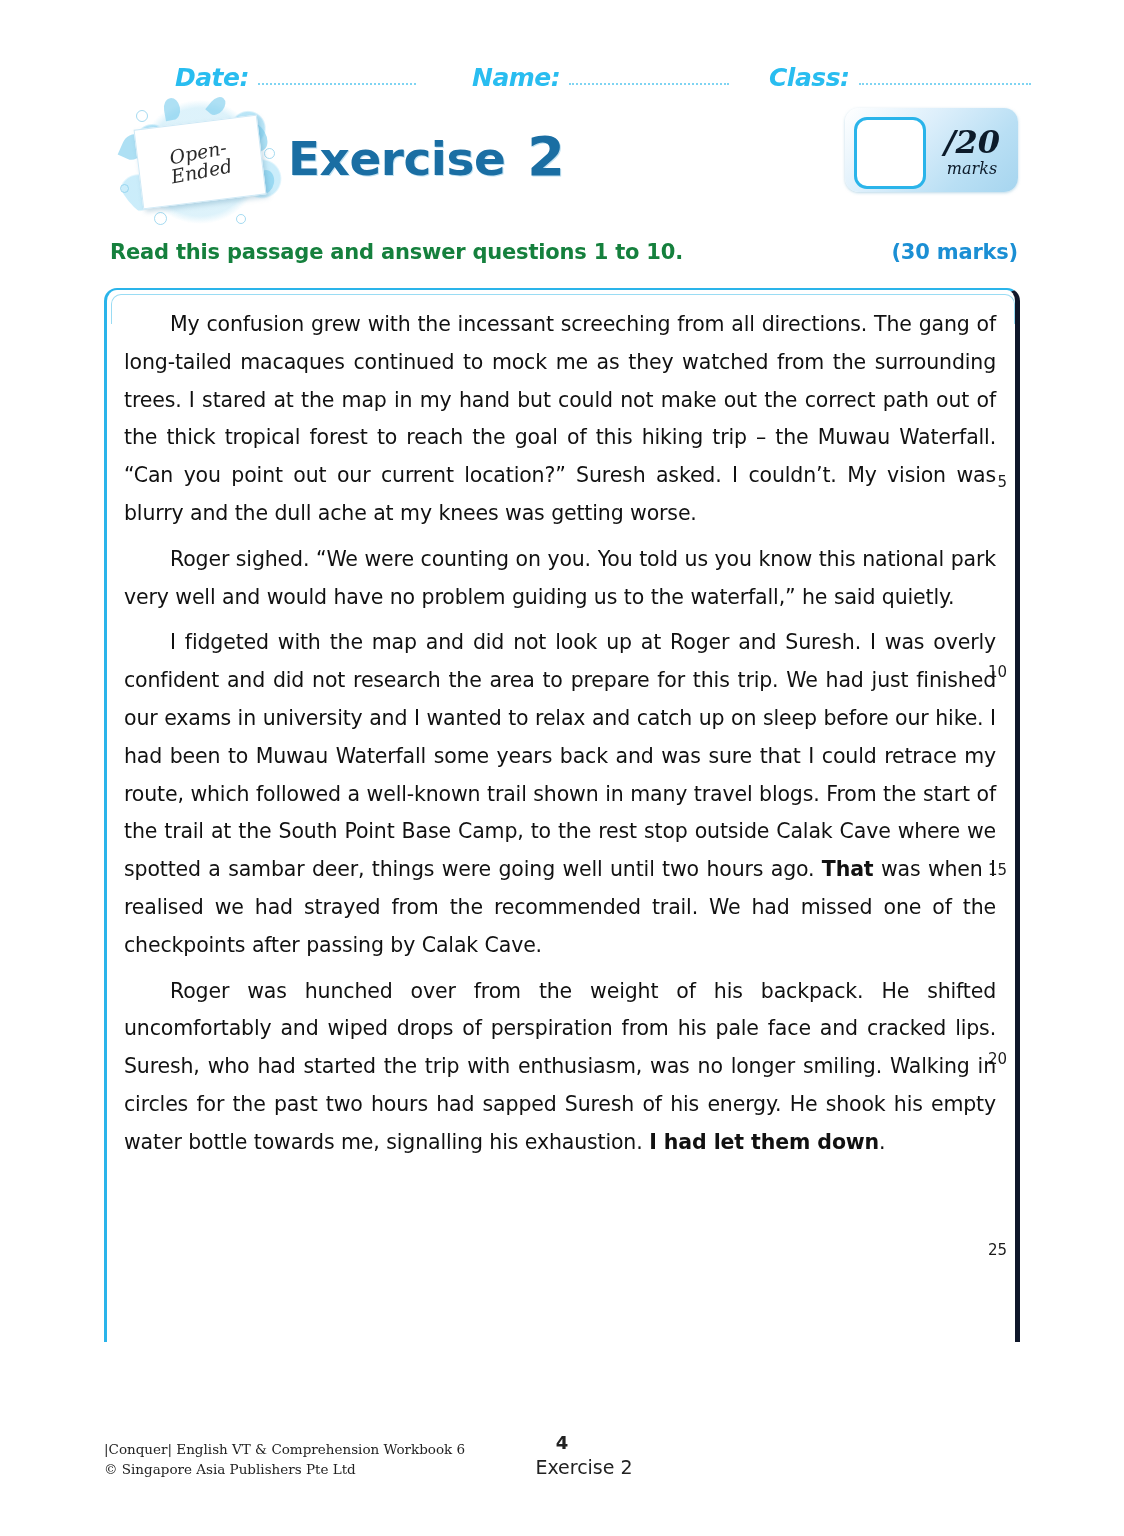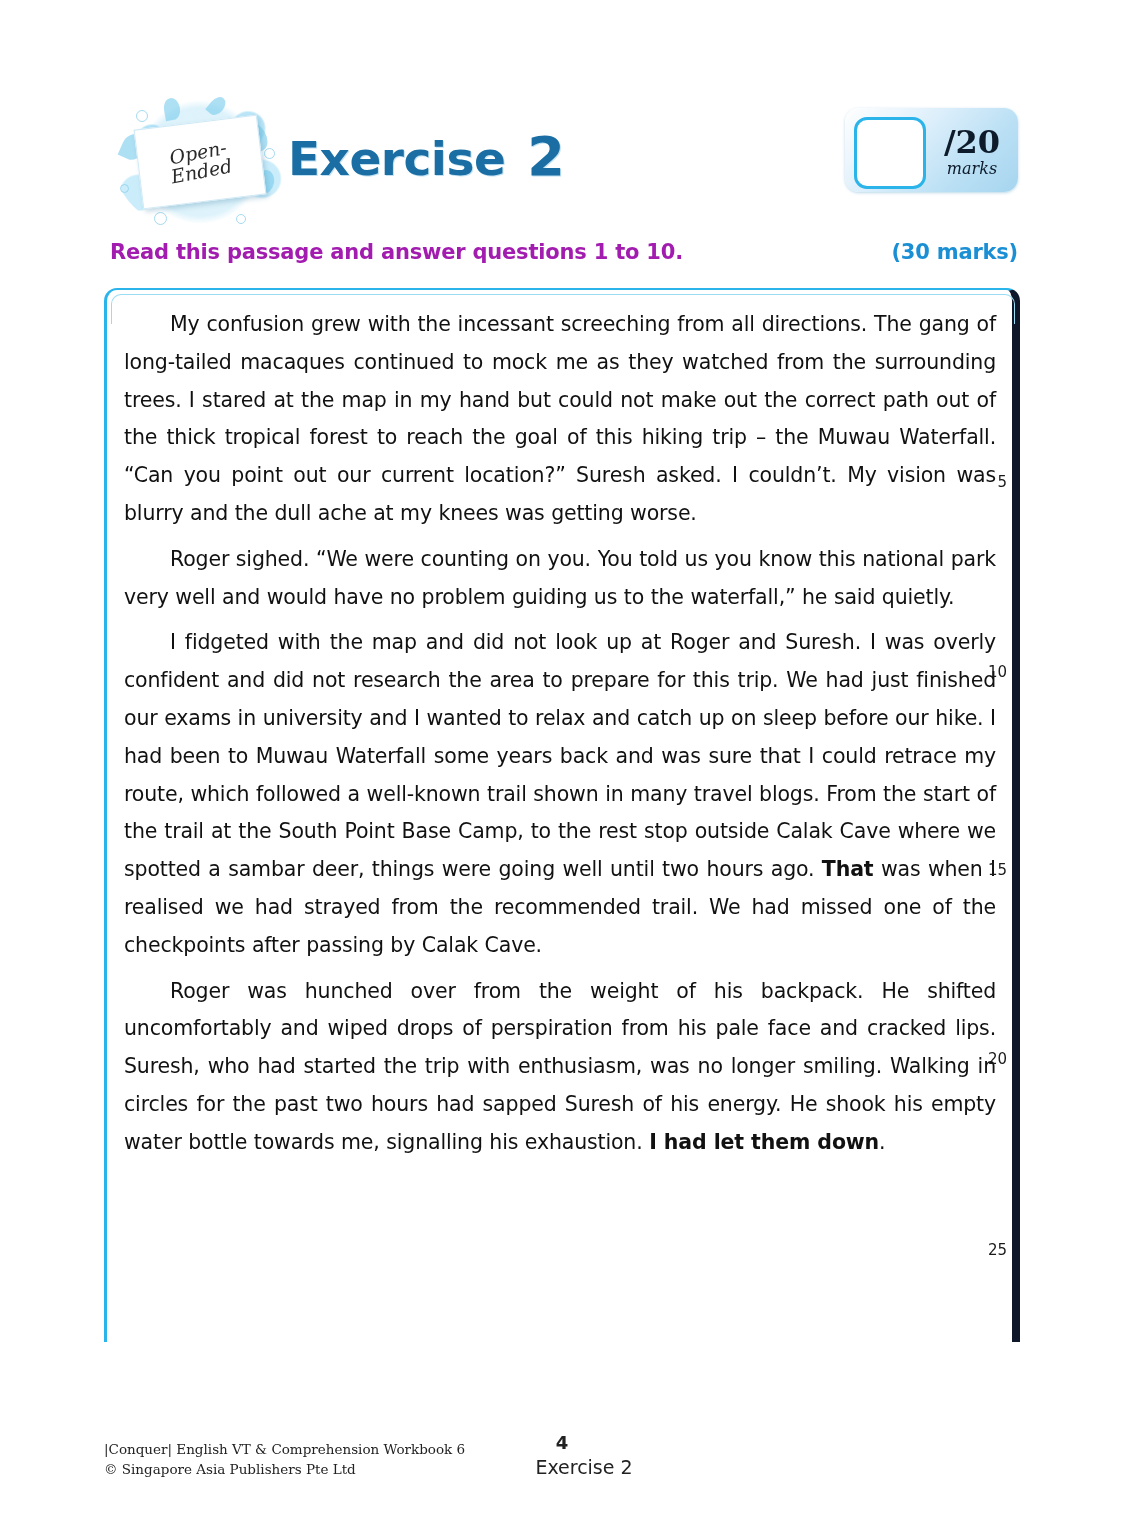--- a/index.html
+++ b/index.html
@@ -180,20 +180,21 @@
     top: 9px;
     width: 82px;
     height: 68px;
     display: flex;
     flex-direction: column;
     align-items: center;
     justify-content: center;
   }
   .marks-total {
     font-family: "DejaVu Serif", serif;
+    font-style: italic;
     font-weight: bold;
     font-size: 32px;
     color: #0d1b2a;
     line-height: 1;
   }
   .marks-word {
     font-family: "DejaVu Serif", serif;
     font-style: italic;
     font-weight: normal;
     font-size: 16px;
@@ -209,40 +210,40 @@
     top: 240px;
     width: 908px;
     display: flex;
     align-items: baseline;
     justify-content: space-between;
   }
   .instruction-text {
     font-family: "DejaVu Sans", sans-serif;
     font-weight: bold;
     font-size: 21px;
-    color: #a21caf;
+    color: #15803d;
     letter-spacing: -0.2px;
   }
   .instruction-marks {
     font-family: "DejaVu Sans", sans-serif;
     font-weight: bold;
     font-size: 21px;
     color: #1b8fd4;
     letter-spacing: -0.2px;
   }
 
   
   .passage-box {
     position: absolute;
     left: 104px;
     top: 288px;
     width: 916px;
     height: 1054px;
     border-left: 3px solid #2ab4ea;
-    border-right: 8px solid #0f172a;
+    border-right: 5px solid #0f172a;
     border-top: 2px solid #2ab4ea;
     border-bottom: none;
     border-radius: 13px 13px 0 0;
     box-sizing: border-box;
     background: #ffffff;
   }
   .passage-inner-rule {
     position: absolute;
     left: 4px;
     top: 4px;
@@ -326,20 +327,34 @@
     font-size: 19px;
     line-height: 1.3;
     margin-left: 44px;
   }
 </style>
 </head>
 <body>
 
 <div class="page">
 
+  <div class="fields-row">
+    <div class="field field-date">
+      <span class="field-label">Date:</span>
+      <span class="field-line"></span>
+    </div>
+    <div class="field field-name">
+      <span class="field-label">Name:</span>
+      <span class="field-line"></span>
+    </div>
+    <div class="field field-class">
+      <span class="field-label">Class:</span>
+      <span class="field-line"></span>
+    </div>
+  </div>
 
   <div class="badge">
     <div class="badge-splash"></div>
     <div class="badge-drop d1"></div>
     <div class="badge-drop d2"></div>
     <div class="badge-drop d3"></div>
     <div class="badge-drop d4"></div>
     <div class="badge-drop d5"></div>
     <div class="badge-bubble b1"></div>
     <div class="badge-bubble b2"></div>

